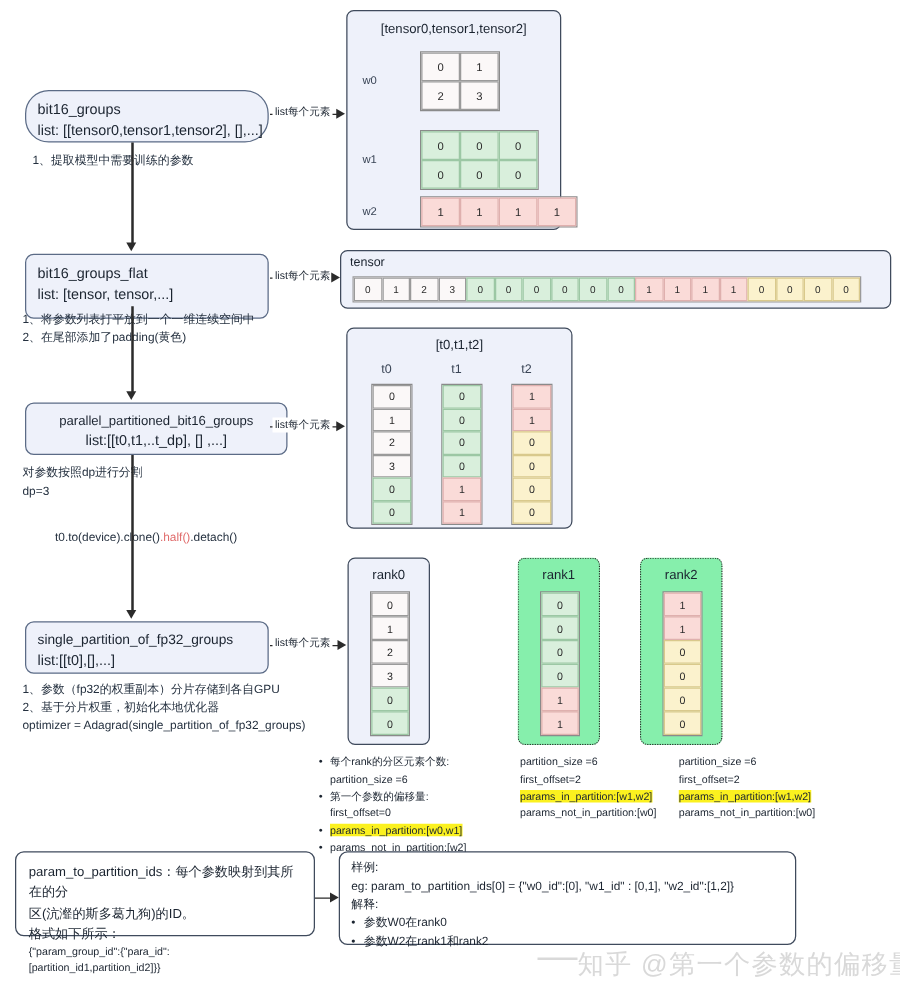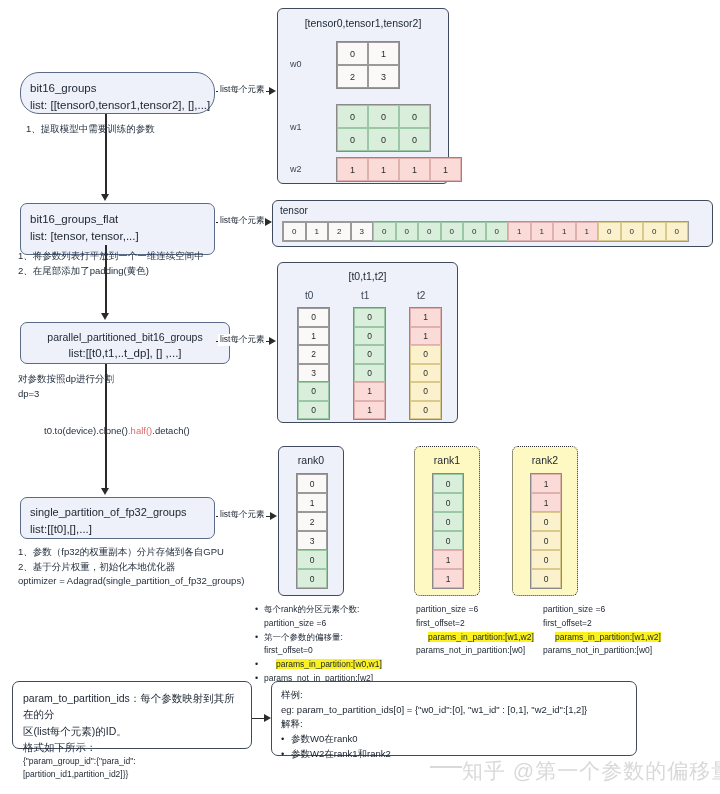--- a/index.html
+++ b/index.html
@@ -48,21 +48,21 @@
   
   .panel{
     position:absolute;
     background:#eef1fa;
     border:1.6px solid #3f4a5c;
     border-radius:6px;
     box-sizing:border-box;
   }
   .panel-dashed{
     position:absolute;
-    background:#fef9c3;
+    background:#86efac;
     border:1.6px dotted #2b2b2b;
     border-radius:6px;
     box-sizing:border-box;
   }
   .panel-title{
     position:absolute;width:100%;text-align:center;
     font-size:10.5px;color:#1b2430;
   }
   .panel-label{position:absolute;font-size:9px;color:#3a4556;}
 
@@ -90,21 +90,21 @@
   .colstack{position:absolute;display:flex;flex-direction:column;
      border:1px solid #8a8a8a;box-sizing:border-box;}
   .colstack .cell{width:30px;height:19px;font-size:8.5px;}
   .colstack.narrow .cell{width:31px;height:18.5px;}
 
   
   .bullets{position:absolute;font-size:8.5px;line-height:1.62;color:#1b2430;white-space:nowrap;}
   .bullets .bi{position:relative;padding-left:9px;}
   .bullets .bi:before{content:"•";position:absolute;left:0;top:-1px;font-size:9px;}
   .bullets .plain{padding-left:9px;}
-  .hl{background:#fbf11f;margin-left:12px;}
+  .hl{background:#fbf11f;}
 
   
   .bottombox{
     position:absolute;border:1.3px solid #3f4a5c;border-radius:7px;
     background:#ffffff;box-sizing:border-box;padding:8px 10px;
     font-size:10.5px;line-height:1.55;color:#1b2430;
   }
   .bottombox .small{font-size:8.5px;}
   .bottombox .b-li{position:relative;padding-left:10px;font-size:9.5px;}
   .bottombox .b-li:before{content:"•";position:absolute;left:0;}
@@ -336,21 +336,21 @@
 
 <div class="bullets" style="left:543px;top:603px;">
   <div>partition_size =6</div>
   <div>first_offset=2</div>
   <div><span class="hl">params_in_partition:[w1,w2]</span></div>
   <div>params_not_in_partition:[w0]</div>
 </div>
 
 <div class="bottombox" style="left:12px;top:681px;width:240px;height:68px;">
   <div>param_to_partition_ids：每个参数映射到其所在的分</div>
-  <div>区(list每个元素)的ID。</div>
+  <div>区(沆瀣的斯多葛九狗)的ID。</div>
   <div>格式如下所示：</div>
   <div class="small">{"param_group_id":{"para_id":[partition_id1,partition_id2]}}</div>
 </div>
 
 <div class="bottombox" style="left:271px;top:681px;width:366px;height:75px;padding:6px 9px;">
   <div style="font-size:9.5px;">样例:</div>
   <div style="font-size:9.5px;">eg: param_to_partition_ids[0] = {"w0_id":[0], "w1_id" : [0,1], "w2_id":[1,2]}</div>
   <div style="font-size:9.5px;">解释:</div>
   <div class="b-li">参数W0在rank0</div>
   <div class="b-li">参数W2在rank1和rank2</div>

